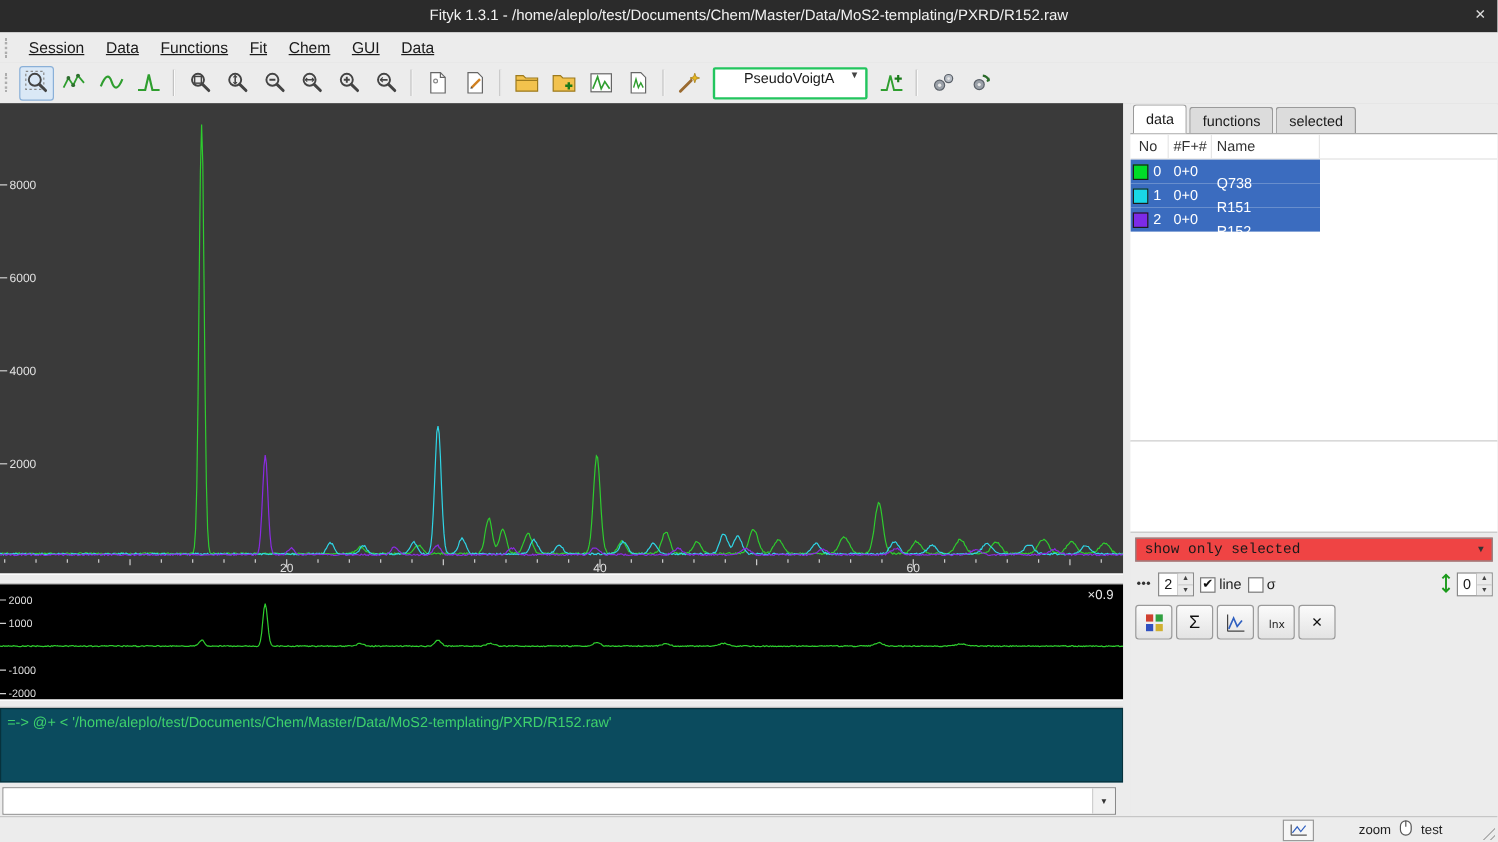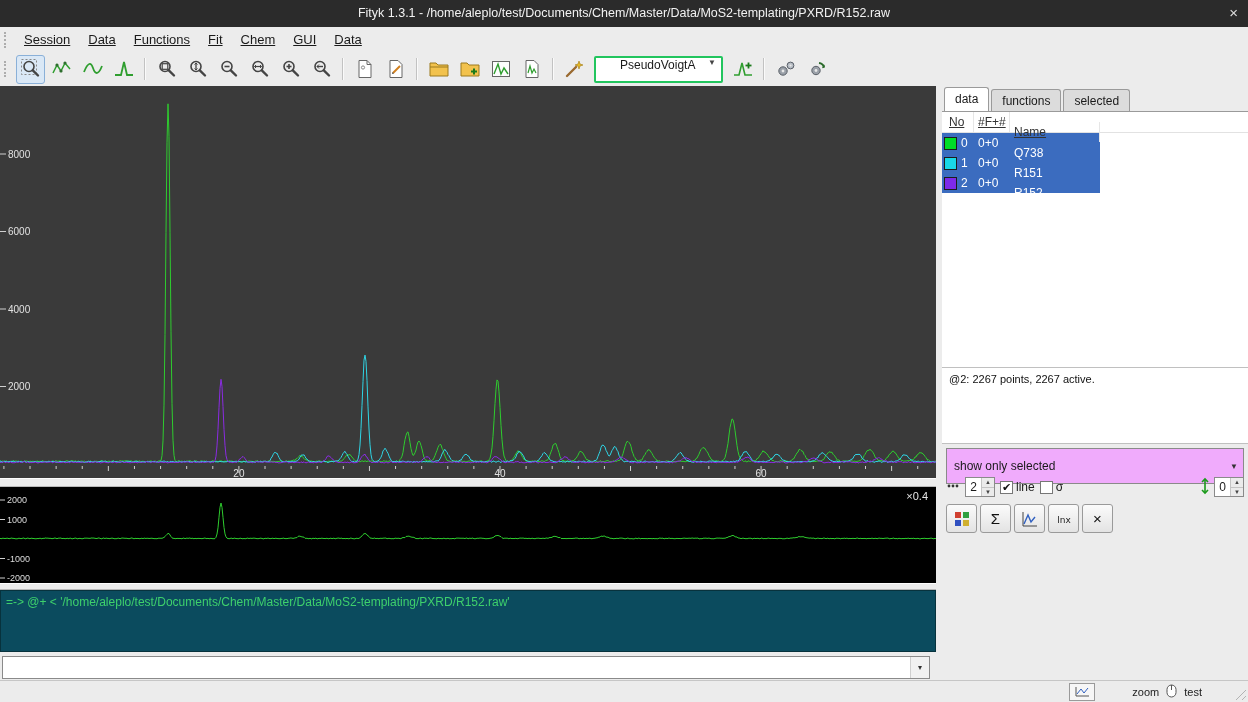--- a/index.html
+++ b/index.html
@@ -47,35 +47,35 @@
   .sidebar{position:absolute;left:942px;top:86px;width:306px;height:594px;background:#ececec;}
   .tabs{position:absolute;left:0;top:0;width:306px;height:25px;display:flex;align-items:flex-end;
        padding-left:2px;box-sizing:border-box;}
   .tab{font-size:12px;padding:4px 10px 3px;border:1px solid #9a9a9a;border-bottom:none;background:#dcdcdc;
        margin-right:2px;border-radius:3px 3px 0 0;position:relative;}
   .tab.active{background:#fff;z-index:3;padding-bottom:5px;}
   .panel{position:absolute;left:0;top:25px;width:306px;height:569px;background:#ececec;
        border-top:1px solid #9a9a9a;box-sizing:border-box;}
   .list-area{position:absolute;left:0;top:0;width:306px;height:256px;background:#fff;
        border-bottom:1px solid #c0c0c0;box-sizing:border-box;overflow:hidden;}
-  .lheader{display:flex;height:20px;border-bottom:1px solid #e2e2e2;font-size:12px;color:#333;align-items:center;text-decoration:underline;}
+  .lheader{display:flex;height:20px;border-bottom:1px solid #e2e2e2;font-size:12px;color:#333;align-items:flex-end;}
   .lheader .lc{border-right:1px solid #e6e6e6;height:100%;line-height:20px;box-sizing:border-box;}
   .c1{width:32px;padding-left:7px;box-sizing:border-box;}
   .c2{width:36px;padding-left:4px;box-sizing:border-box;}
   .c3{width:90px;padding-left:4px;box-sizing:border-box;margin-top:20px;}
   .drow{display:flex;width:158px;height:20px;background:#3b6cbf;color:#fff;font-size:12px;align-items:center;}
   .drow .c1{display:flex;align-items:center;padding-left:2px;}
   .swatch{width:13px;height:13px;border:1px solid #1c1c1c;box-sizing:border-box;display:inline-block;}
   .rowno{margin-left:4px;}
   .info{position:absolute;left:0;top:256px;width:306px;height:76px;background:#fff;
        border-bottom:1px solid #c0c0c0;box-sizing:border-box;padding:4px 7px;font-size:11px;
        line-height:14.5px;color:#111;word-wrap:break-word;}
-  .filter{position:absolute;left:4px;top:336px;width:298px;height:36px;background:#f0abfc;
+  .filter{position:absolute;left:4px;top:336px;width:298px;height:20px;background:#ef4444;
        border:1px solid #8a8a8a;box-sizing:border-box;display:flex;align-items:center;
-       font-size:12px;padding-left:7px;}
+       font-size:12px;padding-left:7px;font-family:Liberation Mono, monospace;}
   .filter-arrow{margin-left:auto;width:18px;text-align:center;font-size:8px;color:#333;}
   .controls{position:absolute;left:4px;top:364px;width:298px;height:22px;display:flex;
        align-items:center;gap:5px;font-size:12px;}
   .spin{display:flex;height:20px;border:1px solid #8a8a8a;background:#fff;box-sizing:border-box;}
   .spin .val{width:15px;text-align:center;line-height:18px;font-size:12px;}
   .spin .sbtns{width:12px;display:flex;flex-direction:column;border-left:1px solid #c4c4c4;}
   .spin .sbtns div{flex:1;font-size:6px;line-height:8px;text-align:center;background:#ebebeb;color:#444;}
   .spin .sbtns .up{border-bottom:1px solid #c4c4c4;}
   .cb{width:13px;height:13px;border:1px solid #777;background:#fff;display:inline-flex;
        align-items:center;justify-content:center;font-size:11px;line-height:11px;color:#111;box-sizing:border-box;}
@@ -333,21 +333,21 @@
       <line x1="0" y1="13" x2="5" y2="13" stroke="#cfcfcf" stroke-width="1"></line>
       <text x="7" y="16" font-size="9" fill="#dcdcdc" font-family="Liberation Sans, DejaVu Sans, sans-serif">2000</text>
       <line x1="0" y1="32.5" x2="5" y2="32.5" stroke="#cfcfcf" stroke-width="1"></line>
       <text x="7" y="35.5" font-size="9" fill="#dcdcdc" font-family="Liberation Sans, DejaVu Sans, sans-serif">1000</text>
       <line x1="0" y1="71.5" x2="5" y2="71.5" stroke="#cfcfcf" stroke-width="1"></line>
       <text x="7" y="74.5" font-size="9" fill="#dcdcdc" font-family="Liberation Sans, DejaVu Sans, sans-serif">-1000</text>
       <line x1="0" y1="91" x2="5" y2="91" stroke="#cfcfcf" stroke-width="1"></line>
       <text x="7" y="94" font-size="9" fill="#dcdcdc" font-family="Liberation Sans, DejaVu Sans, sans-serif">-2000</text>
       <polyline points="0,51.4 1,51.6 2,51.6 3,51.0 4,51.6 5,51.3 6,51.6 7,51.0 8,51.5 9,51.5 10,51.7 11,51.0 12,51.2 13,51.4 14,51.4 15,51.7 16,51.8 17,51.8 18,51.6 19,51.1 20,51.6 21,51.5 22,51.6 23,51.0 24,51.1 25,51.7 26,51.8 27,51.1 28,51.2 29,51.4 30,51.8 31,51.1 32,51.4 33,51.4 34,51.6 35,51.7 36,51.8 37,51.6 38,51.5 39,51.6 40,51.1 41,51.6 42,51.8 43,51.1 44,51.6 45,51.0 46,51.0 47,51.3 48,51.0 49,51.5 50,51.2 51,51.5 52,51.6 53,51.6 54,51.2 55,51.0 56,51.3 57,51.8 58,51.2 59,51.2 60,51.1 61,51.0 62,51.7 63,51.3 64,51.5 65,51.6 66,51.7 67,51.2 68,51.5 69,51.7 70,51.0 71,51.4 72,51.8 73,51.7 74,51.3 75,51.2 76,51.0 77,51.8 78,51.7 79,51.4 80,51.4 81,51.5 82,51.8 83,51.6 84,51.3 85,51.0 86,51.3 87,51.0 88,51.4 89,51.2 90,51.5 91,51.0 92,51.0 93,51.1 94,51.0 95,51.4 96,51.4 97,51.6 98,51.0 99,51.0 100,51.3 101,51.7 102,51.8 103,51.0 104,51.1 105,51.7 106,51.0 107,51.4 108,51.4 109,51.5 110,51.7 111,51.1 112,51.3 113,51.1 114,51.8 115,51.6 116,51.8 117,51.5 118,51.2 119,51.2 120,51.8 121,51.3 122,51.0 123,51.1 124,51.2 125,51.3 126,51.3 127,51.3 128,51.6 129,51.6 130,51.6 131,51.0 132,51.0 133,51.4 134,51.8 135,51.4 136,51.4 137,51.6 138,51.3 139,51.7 140,51.6 141,51.5 142,51.1 143,51.8 144,51.0 145,51.3 146,51.5 147,51.2 148,51.4 149,51.4 150,51.5 151,51.2 152,51.3 153,51.4 154,51.7 155,51.6 156,51.7 157,51.7 158,51.4 159,51.1 160,51.4 161,51.1 162,51.4 163,50.8 164,50.4 165,49.6 166,48.3 167,47.3 168,46.5 169,46.5 170,48.0 171,49.6 172,50.8 173,51.4 174,51.3 175,51.6 176,51.7 177,51.3 178,51.5 179,51.4 180,51.5 181,51.5 182,51.8 183,51.1 184,51.1 185,51.7 186,51.4 187,51.0 188,51.5 189,51.1 190,51.0 191,51.6 192,51.2 193,51.4 194,51.8 195,51.3 196,51.6 197,51.6 198,51.3 199,51.5 200,51.4 201,51.6 202,51.6 203,51.5 204,51.2 205,51.0 206,51.5 207,51.6 208,51.3 209,51.7 210,51.6 211,51.2 212,51.7 213,51.6 214,51.8 215,51.5 216,50.3 217,47.0 218,40.8 219,30.2 220,20.3 221,16.0 222,20.4 223,30.4 224,40.4 225,46.9 226,49.9 227,51.2 228,51.5 229,51.7 230,51.6 231,51.1 232,51.3 233,51.8 234,51.0 235,51.3 236,51.5 237,51.6 238,51.7 239,51.7 240,51.1 241,51.4 242,51.6 243,51.8 244,51.4 245,51.8 246,51.6 247,51.2 248,51.1 249,51.7 250,51.1 251,51.4 252,51.3 253,51.3 254,51.0 255,51.4 256,51.3 257,51.8 258,51.5 259,51.7 260,51.1 261,51.3 262,51.4 263,51.8 264,51.8 265,51.2 266,51.5 267,51.4 268,51.1 269,51.4 270,51.7 271,51.5 272,51.4 273,51.1 274,51.8 275,51.2 276,51.4 277,51.4 278,51.7 279,51.5 280,51.8 281,51.4 282,51.5 283,51.2 284,51.1 285,51.8 286,51.4 287,51.8 288,51.2 289,51.4 290,51.0 291,51.0 292,51.1 293,51.4 294,51.2 295,50.9 296,50.7 297,50.6 298,49.4 299,49.1 300,49.2 301,49.6 302,49.9 303,50.0 304,50.2 305,51.3 306,51.3 307,51.3 308,51.5 309,51.8 310,51.1 311,51.8 312,51.8 313,51.0 314,51.7 315,51.3 316,51.2 317,51.8 318,51.7 319,51.3 320,51.5 321,51.4 322,51.1 323,51.5 324,51.4 325,51.6 326,51.5 327,51.2 328,51.7 329,51.7 330,51.3 331,51.2 332,51.7 333,51.4 334,51.1 335,51.8 336,51.6 337,51.2 338,51.2 339,51.0 340,51.6 341,51.1 342,51.3 343,51.8 344,51.3 345,51.7 346,51.6 347,51.4 348,51.6 349,51.8 350,51.3 351,51.0 352,51.5 353,51.6 354,51.8 355,51.8 356,51.3 357,51.3 358,51.5 359,51.4 360,50.6 361,49.8 362,48.9 363,47.6 364,46.7 365,46.7 366,46.7 367,48.0 368,48.8 369,49.5 370,50.9 371,51.3 372,51.1 373,51.7 374,51.0 375,51.1 376,51.8 377,51.1 378,51.7 379,51.5 380,51.4 381,51.2 382,51.5 383,51.1 384,51.2 385,51.0 386,51.1 387,51.7 388,51.5 389,51.3 390,51.5 391,51.7 392,51.7 393,51.6 394,51.8 395,51.0 396,51.4 397,51.3 398,51.4 399,51.2 400,51.7 401,51.6 402,50.9 403,50.5 404,50.6 405,50.6 406,49.5 407,49.3 408,49.3 409,49.0 410,49.7 411,49.9 412,50.3 413,50.2 414,50.4 415,51.0 416,51.6 417,51.5 418,51.7 419,51.5 420,51.1 421,51.2 422,51.8 423,51.7 424,51.1 425,51.2 426,51.4 427,51.1 428,51.7 429,51.2 430,51.0 431,51.0 432,51.4 433,51.5 434,51.6 435,51.6 436,51.7 437,51.8 438,51.2 439,51.5 440,51.7 441,51.4 442,51.8 443,51.4 444,51.2 445,51.6 446,51.7 447,51.6 448,51.2 449,51.7 450,51.8 451,51.5 452,51.8 453,51.2 454,51.8 455,51.7 456,51.2 457,51.1 458,51.2 459,51.1 460,51.3 461,51.2 462,51.3 463,51.2 464,51.3 465,51.6 466,51.1 467,51.0 468,51.8 469,51.4 470,51.1 471,51.6 472,51.1 473,51.1 474,51.8 475,51.6 476,51.8 477,51.0 478,51.5 479,51.1 480,51.2 481,51.0 482,51.3 483,51.3 484,51.4 485,51.7 486,51.7 487,51.7 488,51.5 489,51.6 490,51.2 491,51.2 492,50.9 493,50.5 494,50.1 495,48.9 496,48.8 497,48.5 498,48.5 499,48.8 500,49.3 501,49.7 502,50.7 503,51.4 504,51.4 505,51.0 506,51.4 507,51.0 508,51.5 509,51.7 510,51.2 511,51.3 512,51.7 513,51.4 514,51.7 515,51.4 516,51.3 517,51.7 518,51.6 519,51.3 520,51.0 521,51.2 522,51.1 523,51.1 524,51.2 525,51.6 526,51.1 527,51.7 528,51.4 529,51.4 530,51.4 531,51.8 532,51.0 533,51.6 534,51.5 535,51.8 536,51.4 537,51.2 538,51.3 539,51.1 540,51.6 541,51.3 542,51.6 543,51.0 544,51.6 545,51.3 546,51.2 547,50.9 548,51.5 549,50.7 550,50.6 551,50.5 552,50.4 553,49.5 554,49.4 555,49.3 556,49.6 557,49.8 558,50.4 559,50.7 560,50.4 561,51.4 562,51.6 563,51.4 564,51.7 565,51.3 566,51.8 567,51.4 568,51.7 569,51.2 570,51.7 571,51.2 572,51.8 573,51.1 574,51.6 575,51.0 576,51.2 577,51.0 578,51.3 579,51.8 580,51.5 581,51.3 582,51.8 583,51.1 584,51.4 585,51.7 586,51.3 587,51.4 588,51.5 589,51.3 590,51.1 591,51.7 592,51.6 593,51.5 594,51.2 595,51.3 596,50.8 597,50.9 598,50.5 599,50.0 600,50.1 601,49.1 602,49.2 603,49.5 604,48.8 605,49.4 606,50.0 607,50.2 608,50.2 609,50.7 610,51.3 611,51.3 612,51.4 613,51.6 614,51.8 615,51.4 616,51.6 617,51.1 618,51.7 619,51.2 620,51.1 621,51.1 622,51.1 623,51.3 624,51.5 625,51.8 626,51.7 627,51.3 628,51.0 629,51.6 630,51.8 631,51.6 632,51.7 633,51.8 634,51.9 635,51.5 636,51.0 637,51.8 638,51.4 639,51.0 640,51.7 641,51.8 642,51.2 643,51.8 644,51.3 645,51.8 646,51.4 647,51.8 648,51.6 649,51.4 650,51.7 651,51.4 652,51.8 653,51.5 654,51.5 655,51.8 656,51.5 657,51.8 658,51.7 659,51.2 660,51.0 661,51.4 662,51.2 663,51.2 664,51.8 665,51.6 666,51.2 667,51.6 668,51.4 669,51.0 670,51.4 671,51.5 672,51.3 673,51.5 674,51.7 675,51.7 676,51.6 677,51.3 678,51.6 679,51.4 680,51.6 681,51.6 682,51.5 683,51.2 684,51.2 685,51.1 686,51.5 687,51.2 688,51.5 689,51.0 690,51.4 691,51.2 692,51.1 693,51.0 694,51.5 695,51.0 696,51.3 697,51.1 698,51.1 699,51.8 700,51.8 701,51.5 702,51.8 703,51.3 704,51.1 705,51.3 706,51.0 707,51.5 708,51.2 709,51.2 710,51.3 711,51.8 712,51.6 713,51.8 714,51.7 715,51.5 716,51.2 717,51.1 718,51.1 719,51.2 720,51.0 721,51.4 722,51.0 723,51.6 724,50.9 725,51.5 726,50.6 727,50.7 728,50.1 729,49.6 730,49.5 731,49.1 732,48.6 733,48.4 734,48.9 735,49.6 736,50.1 737,49.9 738,51.0 739,51.0 740,51.2 741,51.7 742,51.3 743,51.2 744,51.3 745,51.7 746,51.6 747,51.7 748,51.5 749,51.1 750,51.4 751,51.1 752,51.8 753,51.8 754,51.1 755,51.5 756,51.5 757,51.4 758,51.3 759,51.6 760,51.8 761,51.2 762,51.0 763,51.7 764,51.6 765,51.5 766,51.7 767,51.5 768,51.1 769,51.2 770,51.5 771,51.6 772,51.2 773,51.6 774,51.4 775,51.5 776,51.5 777,51.7 778,51.7 779,51.1 780,51.6 781,51.2 782,51.7 783,51.8 784,51.7 785,51.8 786,51.4 787,51.2 788,51.3 789,51.6 790,51.1 791,51.1 792,51.0 793,50.9 794,50.6 795,51.0 796,50.3 797,50.6 798,50.0 799,49.4 800,50.0 801,49.7 802,49.9 803,49.6 804,50.0 805,50.4 806,50.5 807,50.9 808,50.8 809,51.2 810,51.0 811,51.0 812,51.3 813,51.1 814,51.1 815,51.7 816,51.7 817,51.2 818,51.2 819,51.3 820,51.6 821,51.3 822,51.8 823,51.1 824,51.1 825,51.2 826,51.8 827,51.3 828,51.2 829,51.8 830,51.5 831,51.3 832,51.8 833,51.2 834,51.8 835,51.7 836,51.4 837,51.1 838,51.5 839,51.2 840,51.7 841,51.8 842,51.1 843,51.7 844,51.0 845,51.4 846,51.5 847,51.0 848,51.7 849,51.5 850,51.4 851,51.7 852,51.3 853,51.5 854,51.3 855,51.7 856,51.4 857,51.0 858,51.2 859,51.7 860,51.4 861,51.3 862,51.7 863,51.3 864,51.6 865,51.3 866,51.8 867,51.6 868,51.4 869,51.5 870,51.4 871,51.6 872,51.0 873,51.6 874,51.5 875,51.4 876,51.3 877,51.7 878,51.5 879,51.0 880,51.3 881,51.4 882,51.3 883,51.6 884,51.3 885,51.3 886,51.1 887,51.2 888,51.0 889,51.7 890,51.8 891,51.4 892,51.6 893,51.1 894,51.1 895,51.8 896,51.4 897,51.7 898,51.8 899,51.1 900,51.7 901,51.5 902,51.8 903,51.3 904,51.8 905,51.3 906,51.5 907,51.4 908,51.3 909,51.2 910,51.8 911,51.1 912,51.7 913,51.2 914,51.3 915,51.7 916,51.6 917,51.6 918,51.2 919,51.8 920,51.8 921,51.8 922,51.2 923,51.7 924,51.1 925,51.5 926,51.4 927,51.7 928,51.5 929,51.6 930,51.2 931,51.3 932,51.1 933,51.9 934,51.6 935,51.4 936,51.7 " fill="none" stroke="#2ecc2e" stroke-width="1"></polyline>
     </svg>
-  <span class="aux-scale">×0.4</span>
+  <span class="aux-scale">×0.9</span>
 </div>
 <div class="hsplit2"></div>
 <div class="console" id="console">
     <div class="console-line command">=-&gt; @+ &lt; '/home/aleplo/test/Documents/Chem/Master/Data/MoS2-templating/PXRD/R152.raw'</div>
   </div>
 <div class="input-row">
   <div class="combo">
     <input placeholder="" style="">
     <span class="combo-arrow">▾</span>
   </div>
@@ -389,21 +389,20 @@
             <div class="c1">
               <span class="swatch" style="background: rgb(125, 42, 232);"></span>
               <span class="rowno">2</span>
             </div>
             <div class="c2">0+0</div>
             <div class="c3">R152</div>
           </div>
         </div>
     </div>
     <div class="info" id="info-box">
-        <div>@2: 2267 points, 2267 active.</div>
       </div>
     <div class="filter">
       <span>show only selected</span>
       <span class="filter-arrow">▼</span>
     </div>
     <div class="controls">
       <span id="pt-icon"><svg width="14" height="14" viewBox="0 0 14 14">
             <circle cx="3" cy="7" r="1.4" fill="#333"></circle>
             <circle cx="7" cy="7" r="1.4" fill="#333"></circle>
             <circle cx="11" cy="7" r="1.4" fill="#333"></circle>

